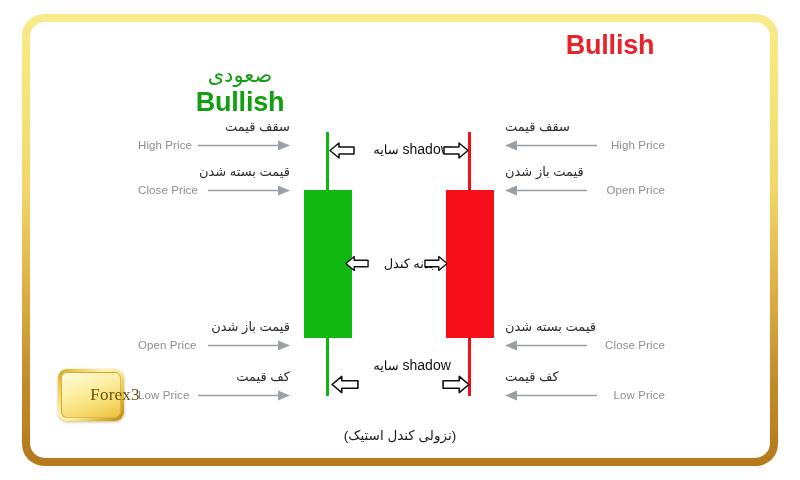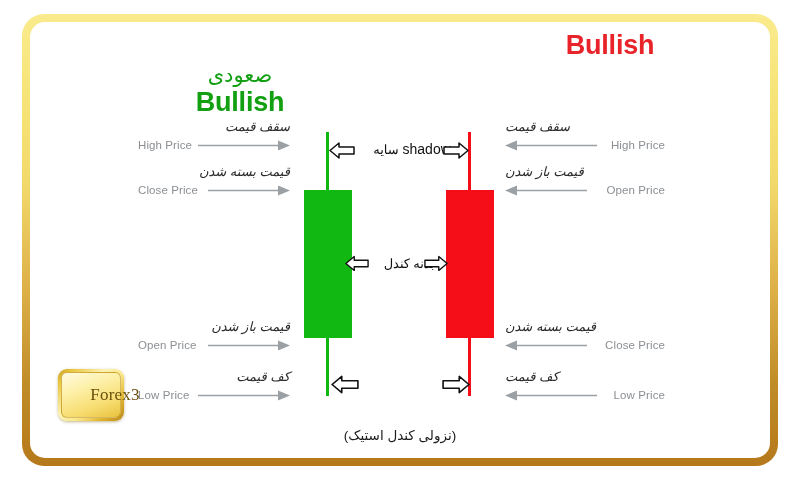--- a/index.html
+++ b/index.html
@@ -34,21 +34,20 @@
   .title-en{font-size:27px;line-height:30px;font-weight:bold;letter-spacing:-.2px;}
   #title-bullish{left:150px;top:30px;width:180px;color:#12a012;margin-top:32px;}
   #title-bearish{left:520px;top:30px;width:180px;color:#e8232a;}
 
   
   .price-row{position:absolute;height:40px;}
   .price-row .fa{
     position:absolute;top:0;
     font-size:13px;line-height:17px;color:#2b2b2b;direction:rtl;
     white-space:nowrap;
-    font-style:italic;
   }
   .price-row .en{
     position:absolute;top:20px;
     font-size:11.5px;line-height:15px;color:#8b8f93;
     white-space:nowrap;letter-spacing:.1px;
   }
   .price-row .arrow{position:absolute;top:22px;height:11px;}
 
   
   .left-row .en{left:0;}
@@ -247,20 +246,24 @@
     <svg width="24" height="17" viewBox="0 0 26 17">
         <polygon points="1,8.5 10,1 10,5 25,5 25,12 10,12 10,16" fill="#ffffff" stroke="#111" stroke-width="1.5" stroke-linejoin="round"></polygon>
       </svg>
   </div>
   <div class="blockarrow" id="body-arrow-r">
     <svg width="24" height="17" viewBox="0 0 26 17">
         <polygon points="25,8.5 16,1 16,5 1,5 1,12 16,12 16,16" fill="#ffffff" stroke="#111" stroke-width="1.5" stroke-linejoin="round"></polygon>
       </svg>
   </div>
 
+  <div class="centre-label" id="shadow-bot-text">
+    <span class="lbl-fa">سایه</span>
+    <span>shadow</span>
+  </div>
   <div class="blockarrow" id="shadow-bot-arrow-l">
     <svg width="28" height="19" viewBox="0 0 26 17">
         <polygon points="1,8.5 10,1 10,5 25,5 25,12 10,12 10,16" fill="#ffffff" stroke="#111" stroke-width="1.5" stroke-linejoin="round"></polygon>
       </svg>
   </div>
   <div class="blockarrow" id="shadow-bot-arrow-r">
     <svg width="28" height="19" viewBox="0 0 26 17">
         <polygon points="25,8.5 16,1 16,5 1,5 1,12 16,12 16,16" fill="#ffffff" stroke="#111" stroke-width="1.5" stroke-linejoin="round"></polygon>
       </svg>
   </div>

